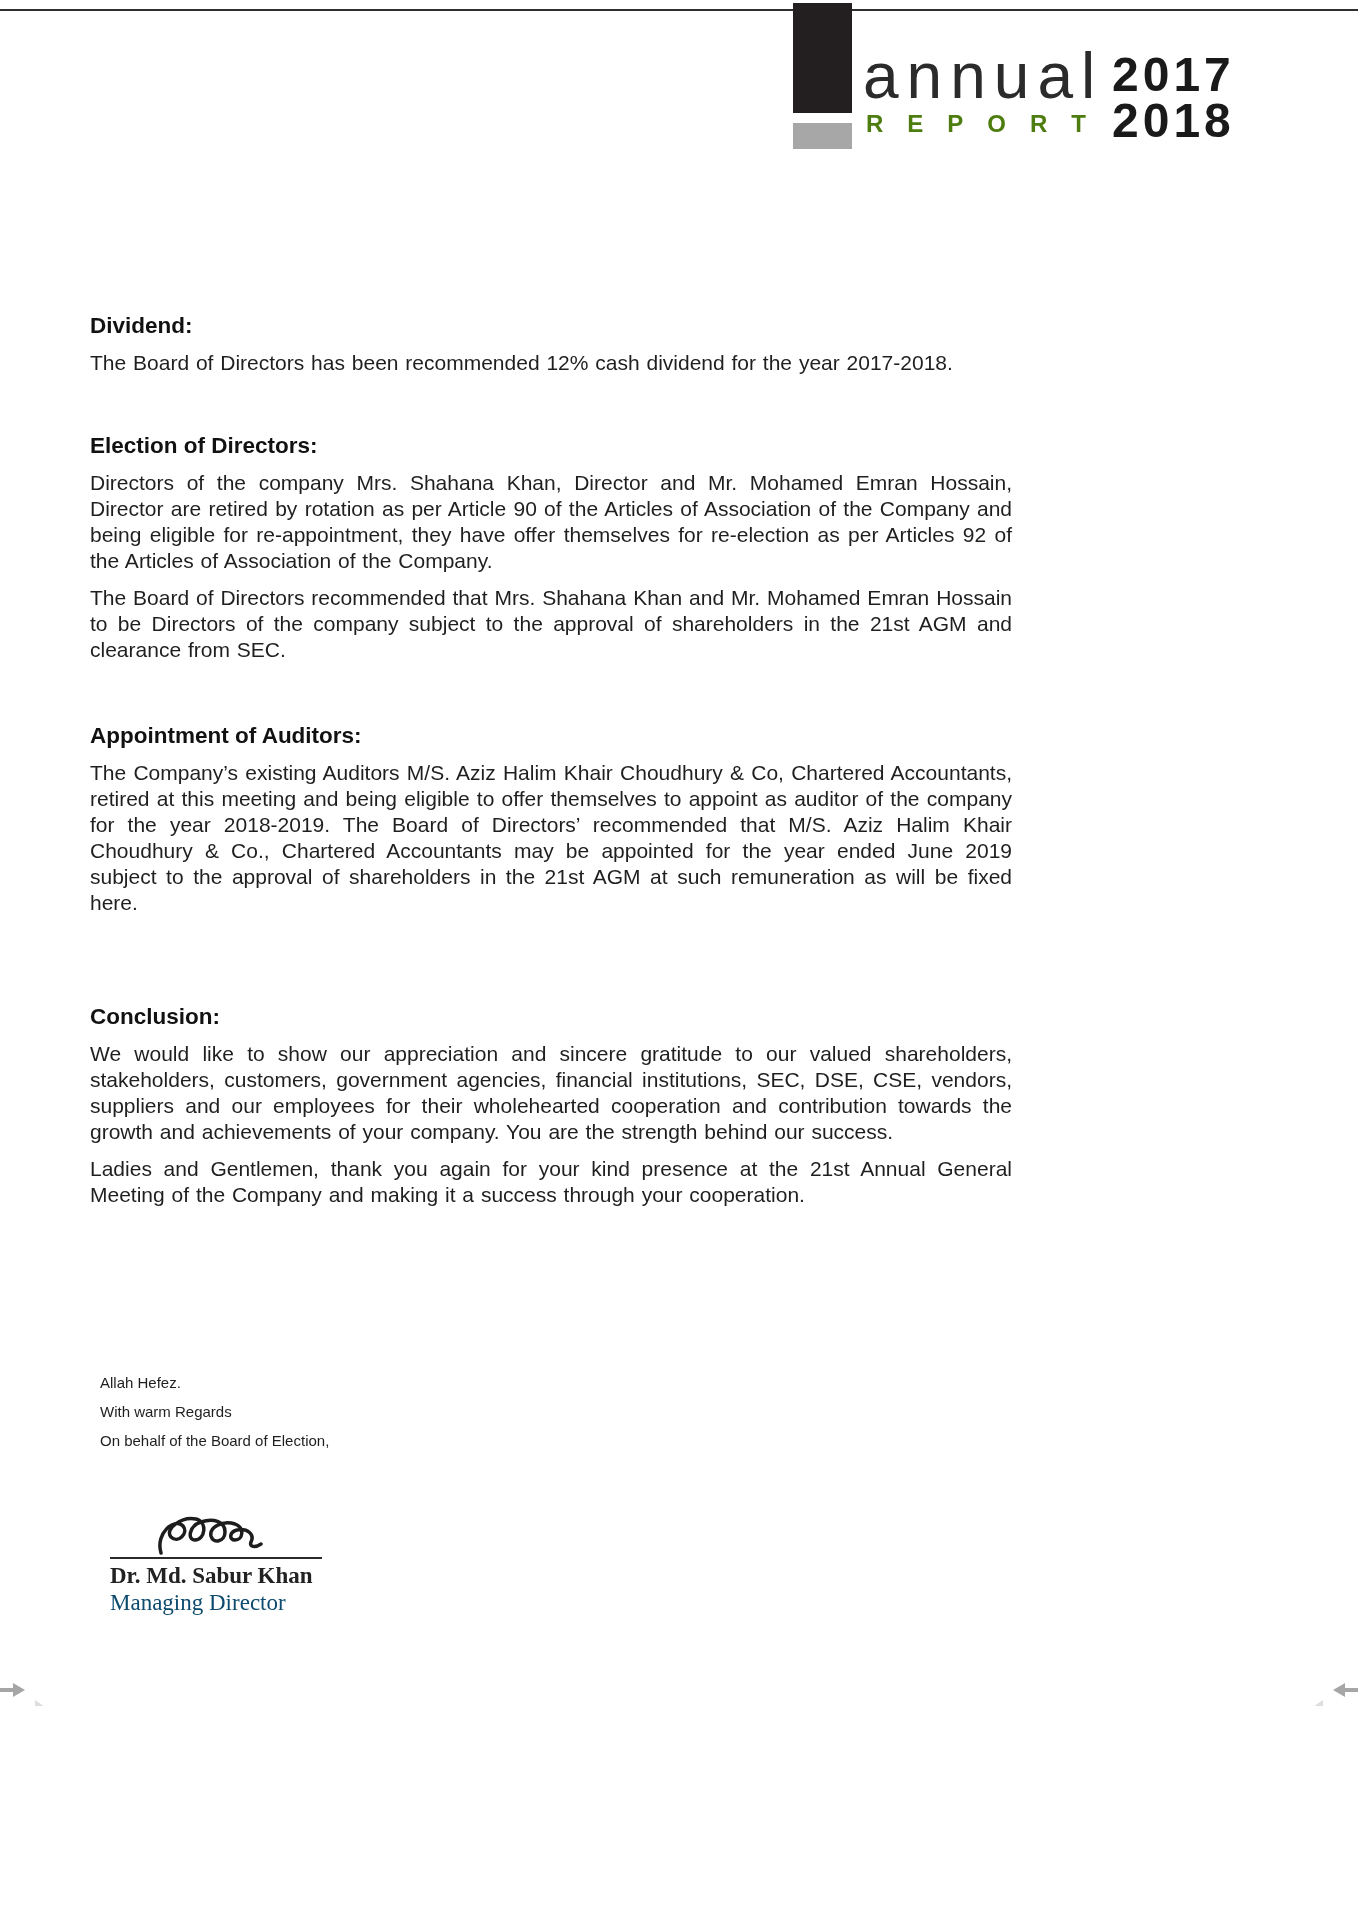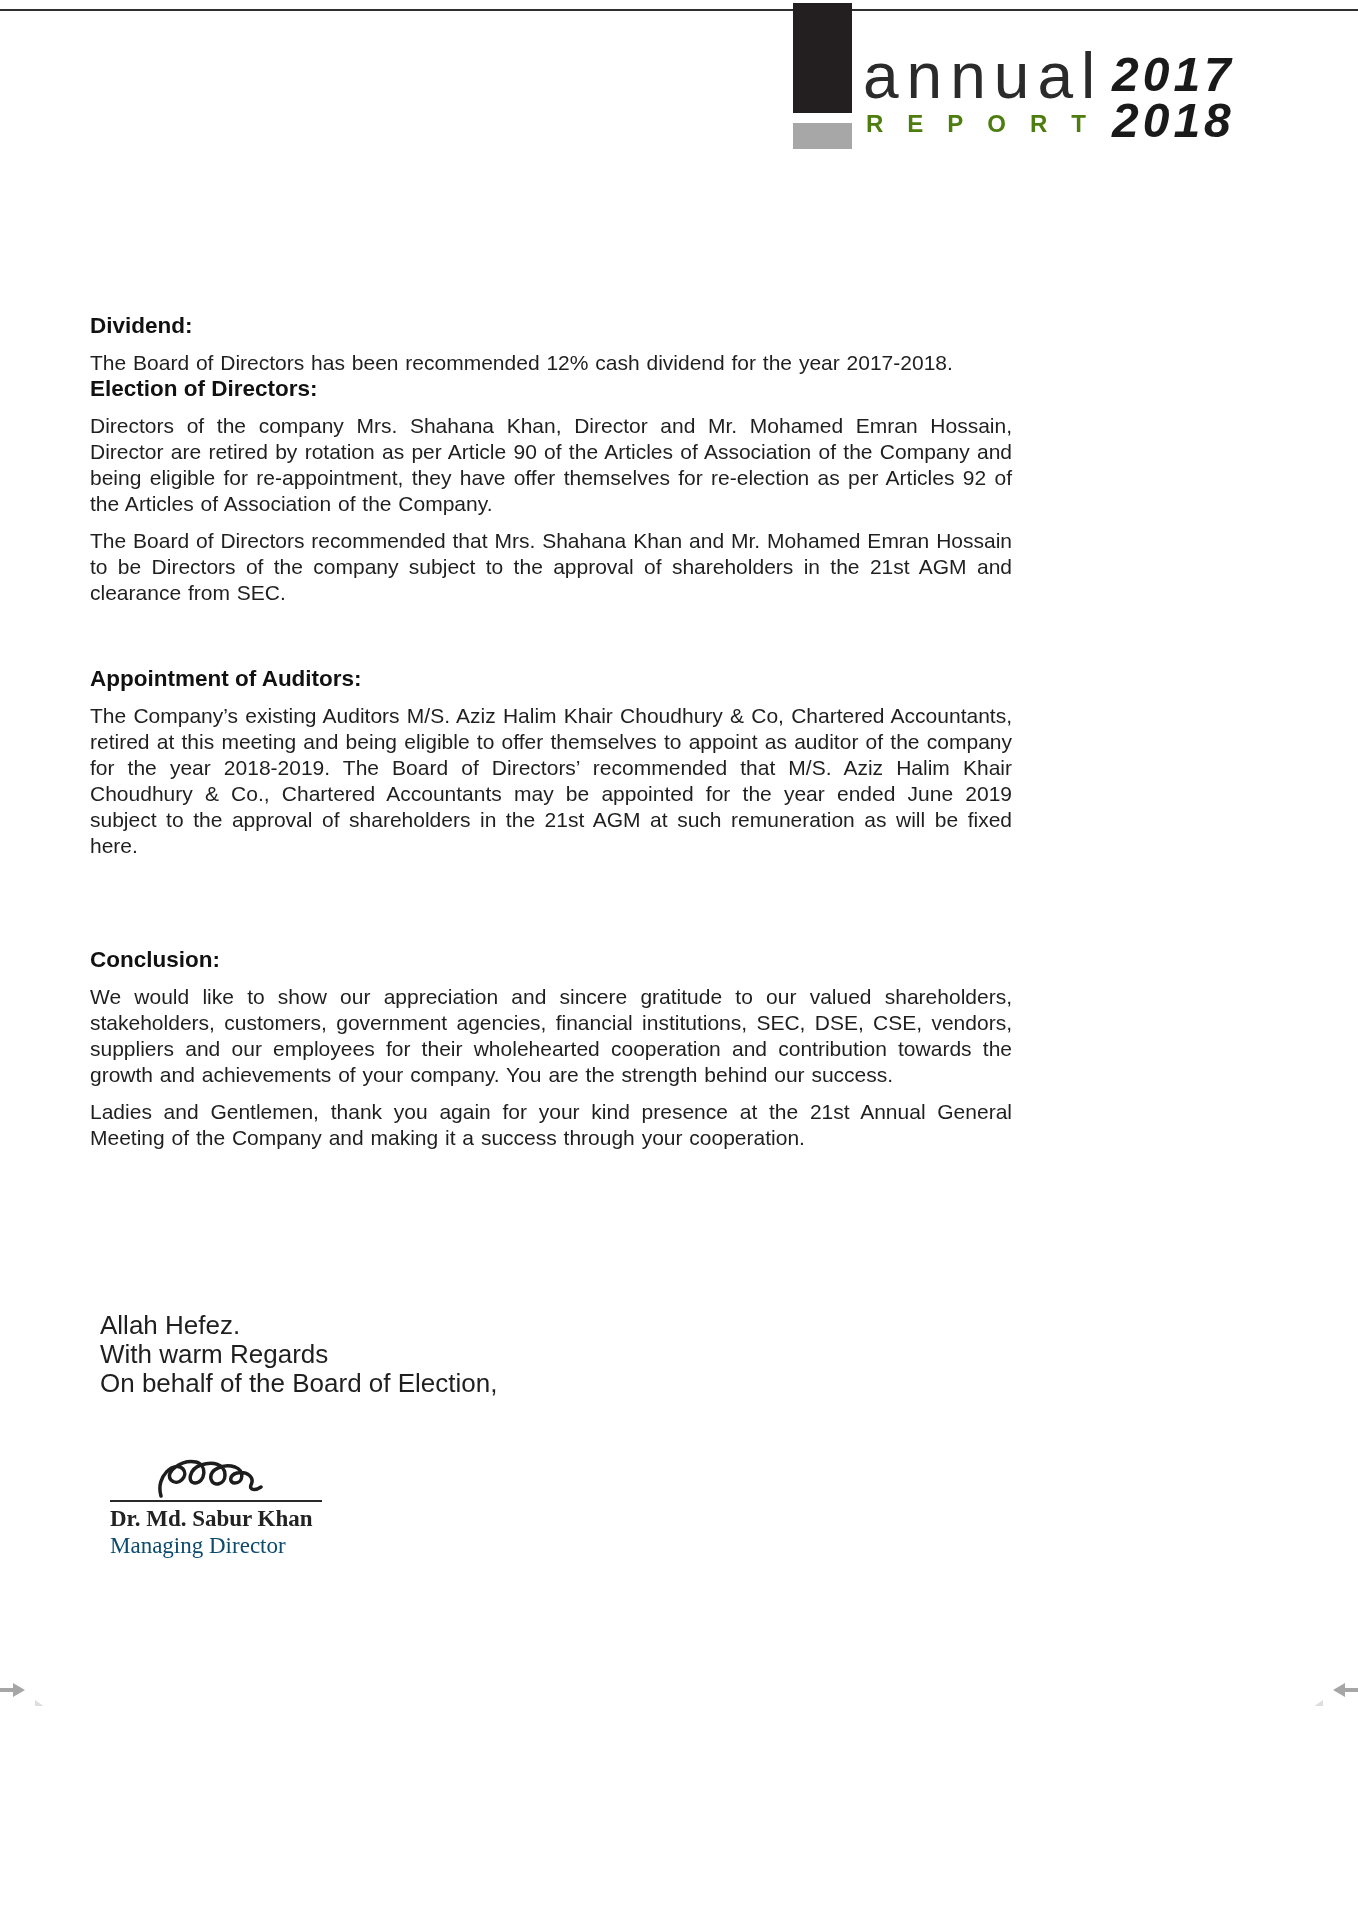--- a/index.html
+++ b/index.html
@@ -14,33 +14,33 @@
   .brand-word{
     position:absolute;left:863px;top:44px;font-size:64px;font-weight:400;color:#2b2b2b;
     letter-spacing:8px;line-height:1;
   }
   .brand-report{
     position:absolute;left:866px;top:112px;font-size:24px;font-weight:700;color:#4d7c0f;
     letter-spacing:24px;line-height:1;
   }
   .brand-years{
     position:absolute;left:1112px;top:52px;font-size:48px;font-weight:900;color:#1a1a1a;
-    letter-spacing:4px;line-height:0.95;font-style:italic;
+    letter-spacing:4px;line-height:0.95;
   }
   
   .main{position:absolute;left:90px;top:313px;width:922px;}
   .main h2{font-size:22.5px;font-weight:700;margin:0;color:#111111;}
   .main p{
     font-size:21px;line-height:26px;margin:11px 0 0 0;
     text-align:justify;text-align-last:left;word-spacing:1px;
   }
-  .sec-election{}
+  .sec-election{margin-top:57px;}
   .sec-auditors{margin-top:60px;}
   .sec-conclusion{margin-top:88px;}
-  .closing{margin-top:160px;padding-left:10px;font-size:26px;line-height:29px;}
+  .closing{margin-top:160px;padding-left:10px;font-size:15px;line-height:29px;}
   
   .signature{margin-top:56px;margin-left:20px;width:212px;text-align:left;}
   .sig-scribble{display:block;margin:0 auto -4px auto;}
   .sig-rule{width:212px;height:0;border-bottom:2px solid #2a2a2a;}
   .sig-name{font-family:"Liberation Serif",serif;font-size:23px;font-weight:700;color:#222222;margin-top:4px;}
   .sig-title{font-family:"Liberation Serif",serif;font-size:23px;color:#0c4a6e;margin-top:1px;}
   
   .footer-arrows{position:absolute;left:0;top:1676px;width:1358px;height:132px;}
   .footer-bar{
     position:absolute;left:0;top:1806px;width:1358px;height:47px;

